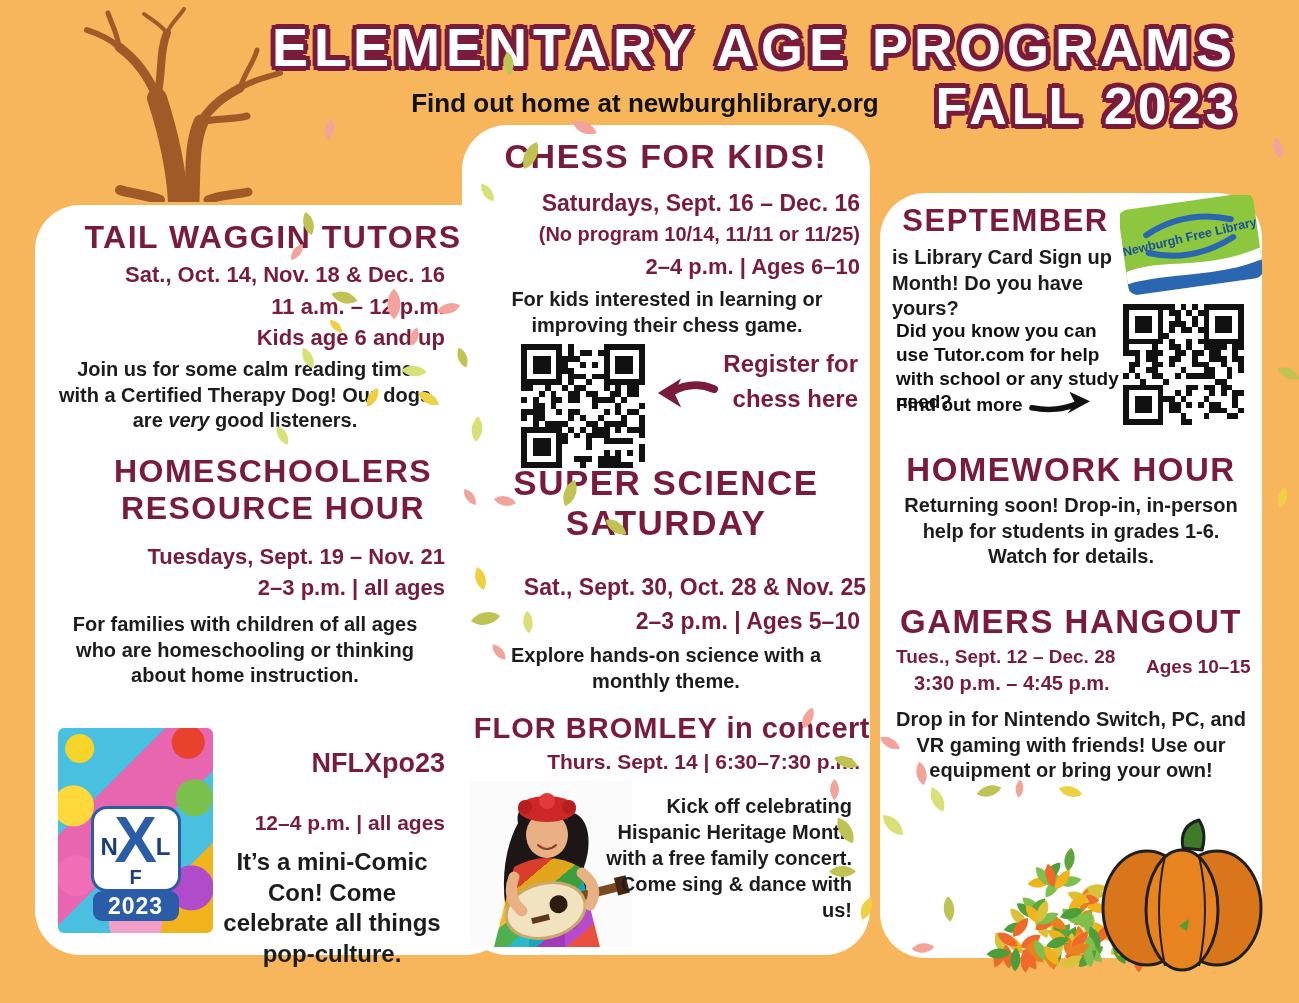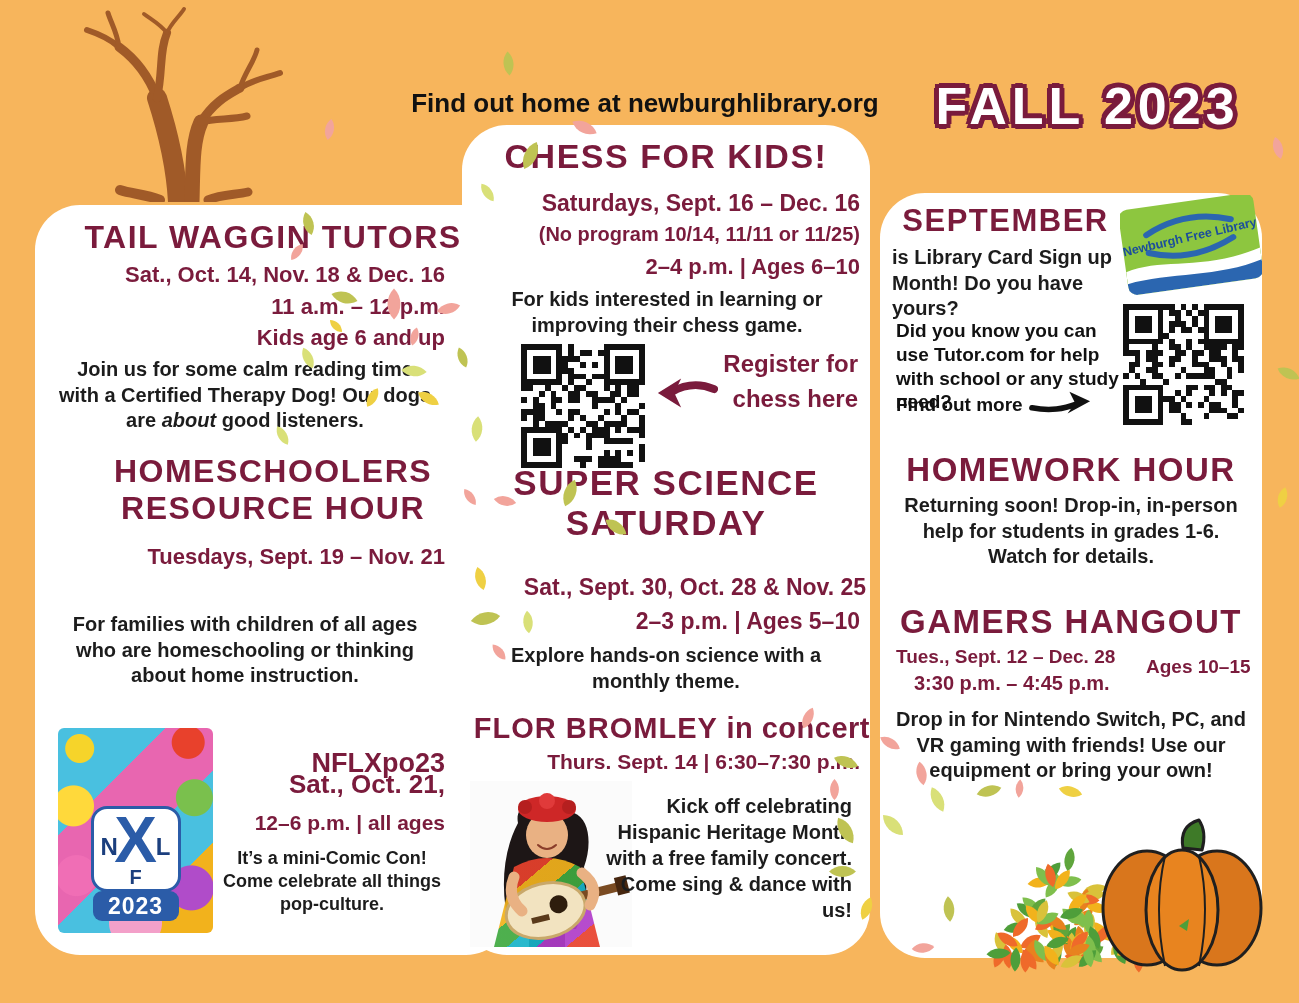--- a/index.html
+++ b/index.html
@@ -45,20 +45,21 @@
   .nfl-n{left:7px;top:24px;} .nfl-l{right:7px;top:24px;} .nfl-f{left:50%;transform:translateX(-50%);bottom:0px;font-size:20px;}
   .nfl-year{position:absolute;left:50%;top:163px;transform:translateX(-50%);width:86px;height:30px;
       background:#2B5CA8;border-radius:9px;color:#fff;font-weight:bold;font-size:23px;
       text-align:center;line-height:30px;letter-spacing:1px;}
 </style>
 </head>
 <body>
 
 <div id="root">
 
+  <div class="abs bigtitle" style="left:260px;top:16px;width:990px;font-size:54px;z-index:2;">ELEMENTARY AGE PROGRAMS</div>
   <div class="abs tagline" style="left:350px;top:88px;width:590px;font-size:26px;z-index:2;">Find out home at newburghlibrary.org</div>
   <div class="abs bigtitle" style="left:925px;top:76px;width:325px;font-size:52px;letter-spacing:5px;z-index:2;">FALL 2023</div>
 
   <svg class="abs" style="left:40px;top:2px;z-index:4;" width="300" height="200" viewBox="0 0 300 200">
     <g stroke="#A05A28" fill="none" stroke-linecap="round">
       <path d="M138,200 C136,162 128,130 117,96" stroke-width="20"></path>
       <path d="M152,200 C153,165 152,140 161,120" stroke-width="15"></path>
       <path d="M117,96 C108,72 94,56 79,45" stroke-width="9"></path>
       <path d="M117,96 C123,70 119,50 127,31" stroke-width="8"></path>
       <path d="M79,45 C69,36 59,32 47,28" stroke-width="6"></path>
@@ -73,42 +74,42 @@
       <path d="M168,198 C182,192 196,193 208,190" stroke-width="9"></path>
     </g>
   </svg>
 
   <div class="card" style="left:35px;top:205px;width:476px;height:750px;">
     <div class="abs bubble" style="left:0;top:14px;width:100%;font-size:32px;">TAIL WAGGIN TUTORS</div>
     <div class="abs script" style="left:10px;top:56px;width:400px;font-size:22px;">Sat., Oct. 14, Nov. 18 &amp; Dec. 16</div>
     <div class="abs script" style="left:10px;top:88px;width:400px;font-size:22px;">11 a.m. – 12 p.m.</div>
     <div class="abs script" style="left:10px;top:119px;width:400px;font-size:22px;">Kids age 6 and up</div>
     <div class="abs body-txt" style="left:22px;top:152px;width:376px;font-size:20px;">
-      <span>Join us for some calm reading time with a Certified Therapy Dog! Our dogs are </span><i>about</i><span> good listeners.</span>
+      <span>Join us for some calm reading time with a Certified Therapy Dog! Our dogs are </span><i>very</i><span> good listeners.</span>
     </div>
     <div class="abs bubble" style="left:0;top:248px;width:100%;font-size:32px;">
       <div>HOMESCHOOLERS</div>
       <div>RESOURCE HOUR</div>
     </div>
     <div class="abs script" style="left:10px;top:338px;width:400px;font-size:22px;">Tuesdays, Sept. 19 – Nov. 21</div>
+    <div class="abs script" style="left:10px;top:369px;width:400px;font-size:22px;">2–3 p.m. | all ages</div>
     <div class="abs body-txt" style="left:18px;top:407px;width:384px;font-size:20px;">For families with children of all ages who are homeschooling or thinking about home instruction.</div>
 
     <div class="poster" style="left:23px;top:523px;width:155px;height:205px;">
       <div class="nfl-logo">
         <div class="nfl-x">X</div>
         <div class="nfl-n">N</div>
         <div class="nfl-l">L</div>
         <div class="nfl-f">F</div>
       </div>
       <div class="nfl-year">2023</div>
     </div>
     <div class="abs script" style="left:185px;top:522px;width:225px;font-size:27px;margin-top:20px;">NFLXpo23</div>
-    <div class="abs script" style="left:185px;top:563px;width:225px;font-size:26px;">Sat., Oct. 21,</div>
-    <div class="abs script" style="left:185px;top:605px;width:225px;font-size:21px;">12–6 p.m. | all ages</div>
-    <div class="abs body-txt" style="left:183px;top:642px;width:228px;font-size:18px;">It’s a mini-Comic Con! Come celebrate all things pop-culture.</div>
+    <div class="abs script" style="left:185px;top:605px;width:225px;font-size:21px;">12–4 p.m. | all ages</div>
+    <div class="abs body-txt" style="left:183px;top:642px;width:228px;font-size:24px;">It’s a mini-Comic Con! Come celebrate all things pop-culture.</div>
   </div>
 
   <div class="card" style="left:462px;top:125px;width:408px;height:830px;">
     <div class="abs bubble" style="left:0;top:12px;width:100%;font-size:34px;">CHESS FOR KIDS!</div>
     <div class="abs script" style="left:10px;top:64px;width:388px;font-size:23px;">Saturdays, Sept. 16 – Dec. 16</div>
     <div class="abs script" style="left:10px;top:97px;width:388px;font-size:20px;">(No program 10/14, 11/11 or 11/25)</div>
     <div class="abs script" style="left:10px;top:128px;width:388px;font-size:22px;">2–4 p.m. | Ages 6–10</div>
     <div class="abs body-txt" style="left:40px;top:162px;width:330px;font-size:20px;">For kids interested in learning or improving their chess game.</div>
     <div class="qr abs" style="left:56px;top:216px;width:130px;height:130px;">
         <i class="on"></i>

